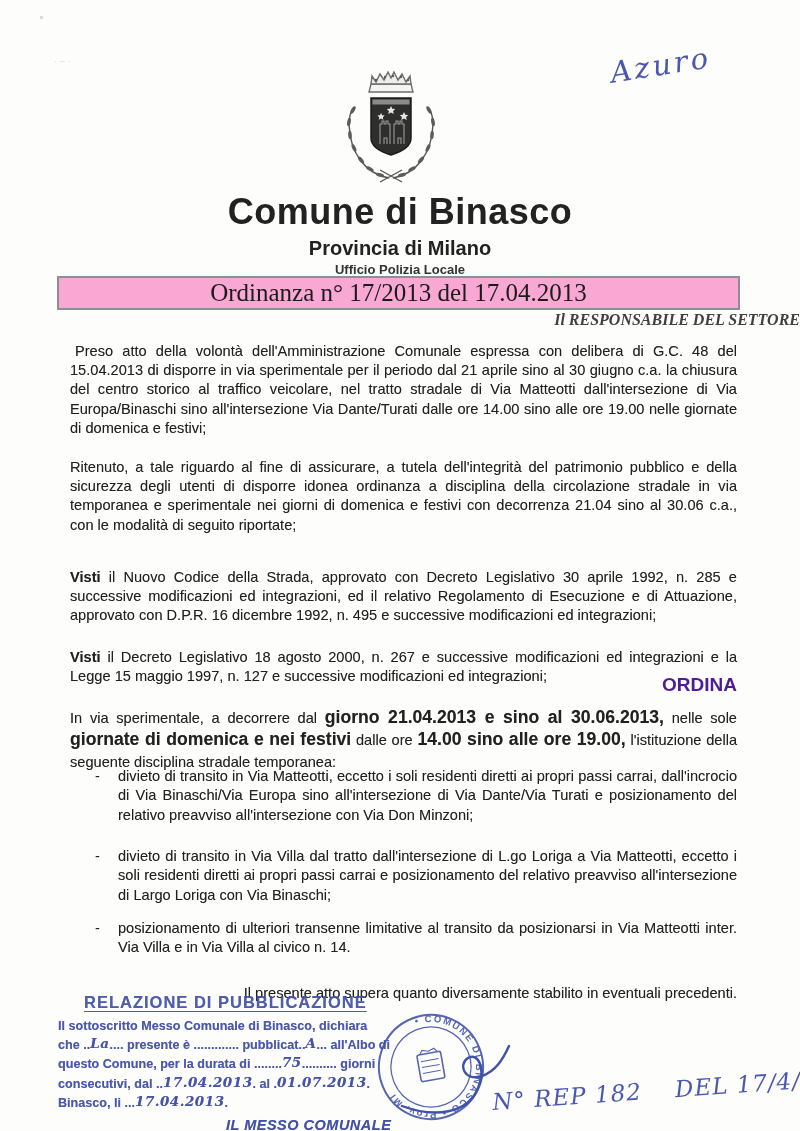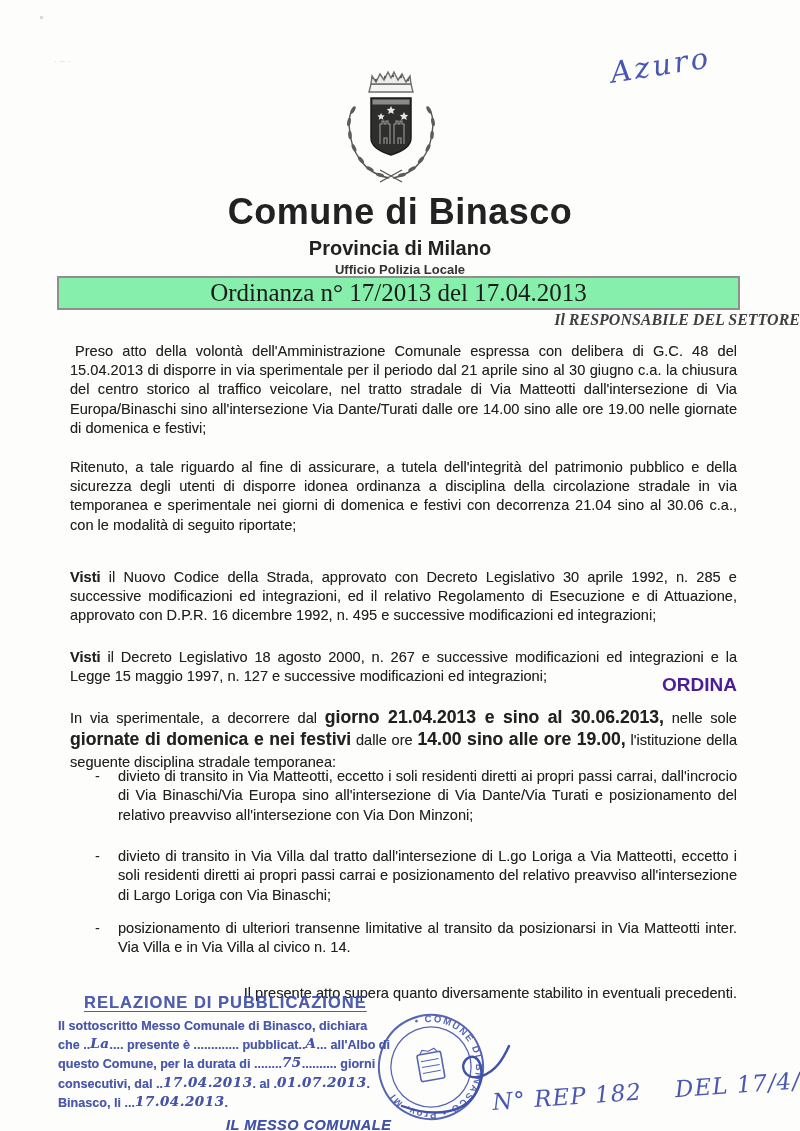--- a/index.html
+++ b/index.html
@@ -19,21 +19,21 @@
 
   
   .crest{position:absolute;left:336px;top:62px;}
   .commune{position:absolute;left:0;top:191px;width:800px;text-align:center;
            font-size:36px;font-weight:bold;letter-spacing:0.5px;color:#222;}
   .province{position:absolute;left:0;top:237px;width:800px;text-align:center;
             font-size:20px;font-weight:bold;color:#222;}
   .office{position:absolute;left:0;top:262px;width:800px;text-align:center;
           font-size:13px;font-weight:bold;color:#333;}
   .ordbox{position:absolute;left:57px;top:276px;width:679px;height:30px;
-          border:2px solid #8f8f8f;background:#86efac;}
+          border:2px solid #8f8f8f;background:#f9a8d4;}
   .ordtitle{display:block;width:100%;text-align:center;font-family:"Liberation Serif",serif;
             font-size:25px;line-height:30px;color:#1b1b1b;}
   .role{position:absolute;left:0;top:311px;width:800px;text-align:right;
         font-family:"Liberation Serif",serif;font-size:16px;font-weight:bold;color:#404040;font-style:italic;}
 
   
   .para{position:absolute;left:70px;width:667px;text-align:justify;
         font-size:14.6px;line-height:19.4px;color:#212121;
         text-shadow:0 0 .4px rgba(0,0,0,.30);}
   .p1{top:327px;text-indent:5px;}

